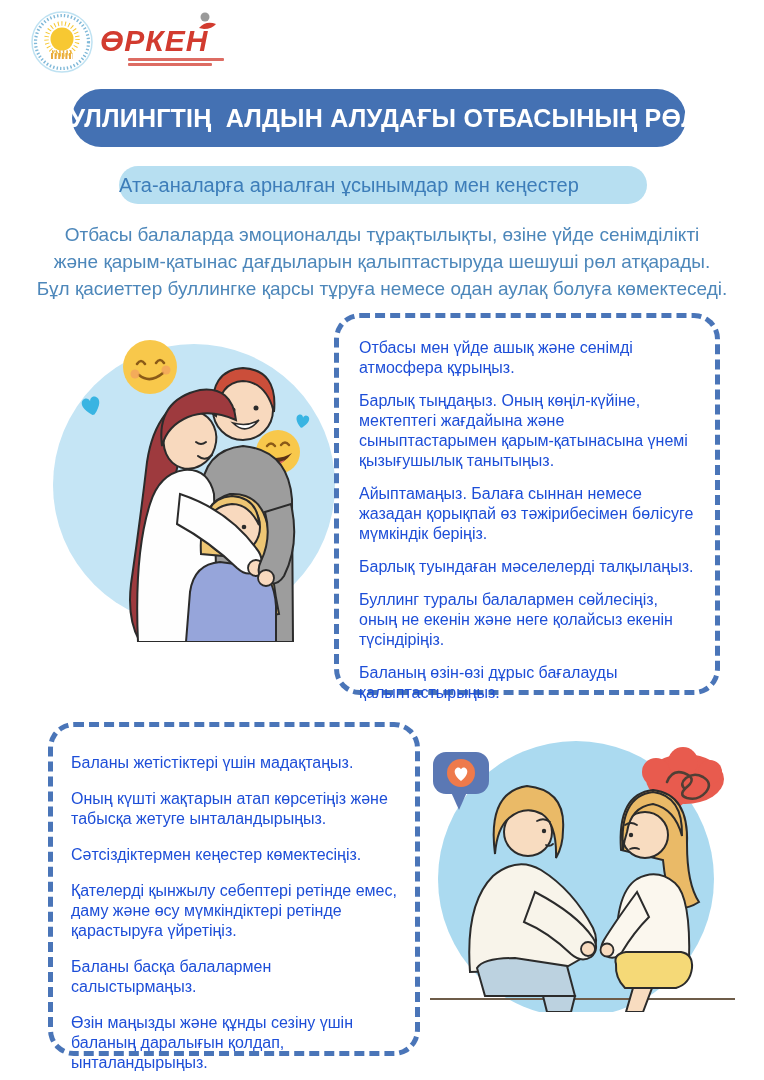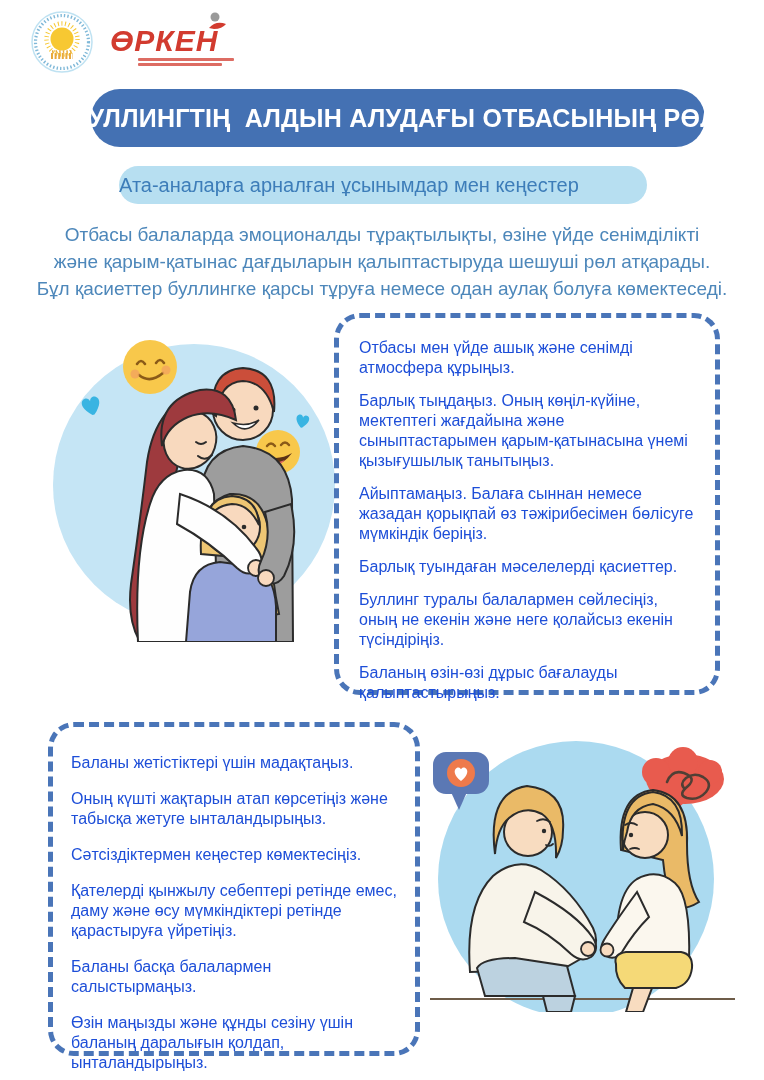--- a/index.html
+++ b/index.html
@@ -2,33 +2,33 @@
 <html><head>
 <meta charset="utf-8">
 <style>
   html,body{margin:0;padding:0;background:#e9e9e9;}
   .page{
     position:relative;width:764px;height:1080px;background:#ffffff;
     font-family:"Liberation Sans", sans-serif;overflow:hidden;margin:0 auto;
   }
   
   .emblem{position:absolute;left:30px;top:9px;width:64px;height:66px;}
-  .orken{position:absolute;left:110px;top:12px;width:150px;height:64px;}
+  .orken{position:absolute;left:100px;top:12px;width:150px;height:64px;}
   .orken-word{
     font-weight:bold;font-size:30px;color:#d23b2f;letter-spacing:1px;
     line-height:30px;margin-top:14px;font-style:italic;
   }
   .orken-person{position:absolute;left:96px;top:0px;width:22px;height:18px;}
   .orken-lines{margin-top:2px;margin-left:28px;}
   .orken-lines div{height:3px;background:#d23b2f;opacity:.75;margin-bottom:2px;border-radius:1px;}
   .orken-lines .l1{width:96px;}
   .orken-lines .l2{width:84px;}
   
   .title-banner{
-    position:absolute;left:91px;top:89px;width:614px;height:58px;border-radius:29px;
+    position:absolute;left:72px;top:89px;width:614px;height:58px;border-radius:29px;
     background:#4471b3;display:flex;align-items:center;justify-content:center;
   }
   .title-banner h1{
     margin:0;color:#ffffff;font-size:25px;font-weight:bold;white-space:pre;letter-spacing:.2px;
   }
   .subtitle-banner{
     position:absolute;left:119px;top:166px;width:528px;height:38px;border-radius:19px;
     background:#b7dff1;display:flex;align-items:center;justify-content:flex-start;
   }
   .subtitle-banner h2{margin:0;color:#3d7db9;font-size:20px;font-weight:500;}
@@ -153,21 +153,21 @@
     <g>
       <path d="M241 182 Q250 222 234 254 Q226 266 214 259 Q205 251 211 239 Q222 216 215 190 Z" fill="#9d9d9d" stroke="#2b2b2b" stroke-width="2"></path>
       <circle cx="216" cy="256" r="8" fill="#f8d9be" stroke="#2b2b2b" stroke-width="1.8"></circle>
     </g>
   </svg>
 
   <div class="dash-box box-right">
     <p>Отбасы мен үйде ашық және сенімді атмосфера құрыңыз.</p>
     <p>Барлық тыңдаңыз. Оның көңіл-күйіне, мектептегі жағдайына және сыныптастарымен қарым-қатынасына үнемі қызығушылық танытыңыз.</p>
     <p>Айыптамаңыз. Балаға сыннан немесе жазадан қорықпай өз тәжірибесімен бөлісуге мүмкіндік беріңіз.</p>
-    <p>Барлық туындаған мәселелерді қасиеттер.</p>
+    <p>Барлық туындаған мәселелерді талқылаңыз.</p>
     <p>Буллинг туралы балалармен сөйлесіңіз, оның не екенін және неге қолайсыз екенін түсіндіріңіз.</p>
     <p>Баланың өзін-өзі дұрыс бағалауды қалыптастырыңыз.</p>
   </div>
 
   <div class="dash-box box-left">
     <p>Баланы жетістіктері үшін мадақтаңыз.</p>
     <p>Оның күшті жақтарын атап көрсетіңіз және табысқа жетуге ынталандырыңыз.</p>
     <p>Сәтсіздіктермен кеңестер көмектесіңіз.</p>
     <p>Қателерді қынжылу себептері ретінде емес, даму және өсу мүмкіндіктері ретінде қарастыруға үйретіңіз.</p>
     <p>Баланы басқа балалармен салыстырмаңыз.</p>

